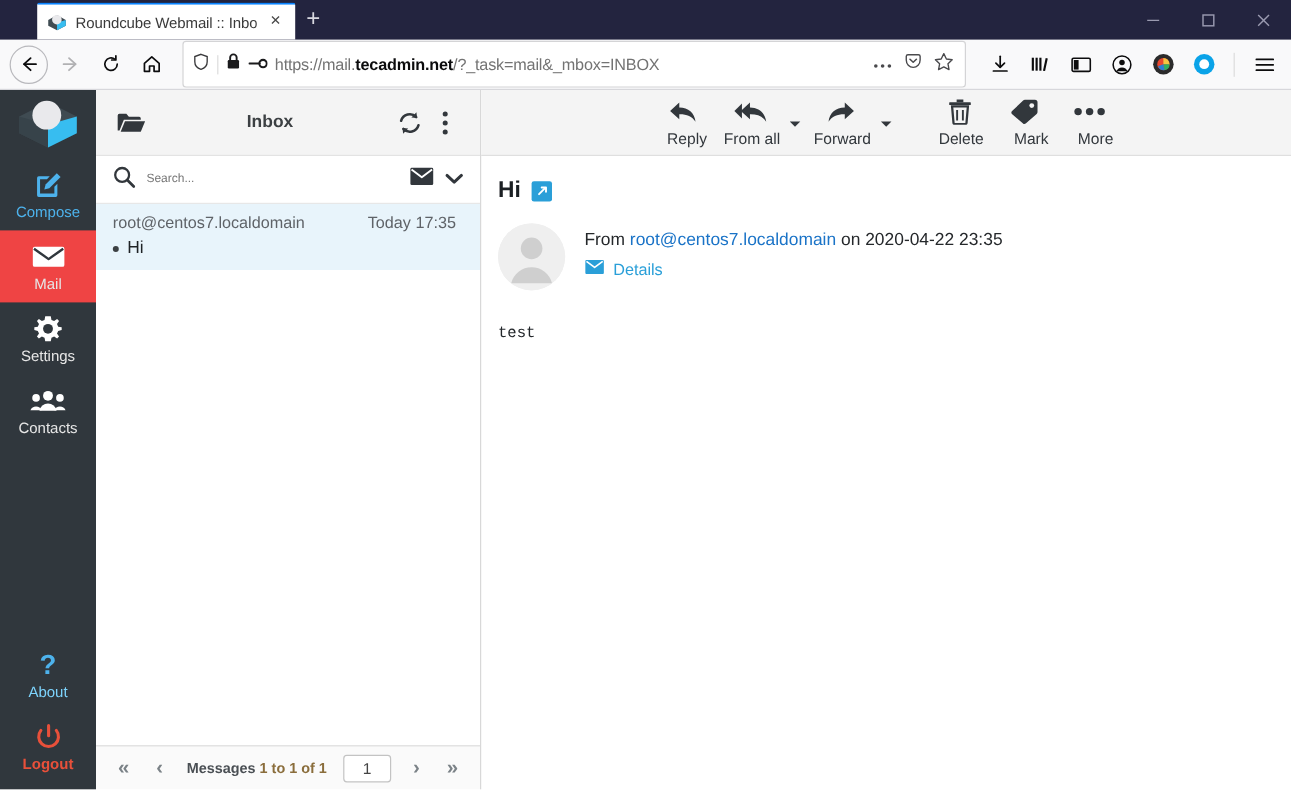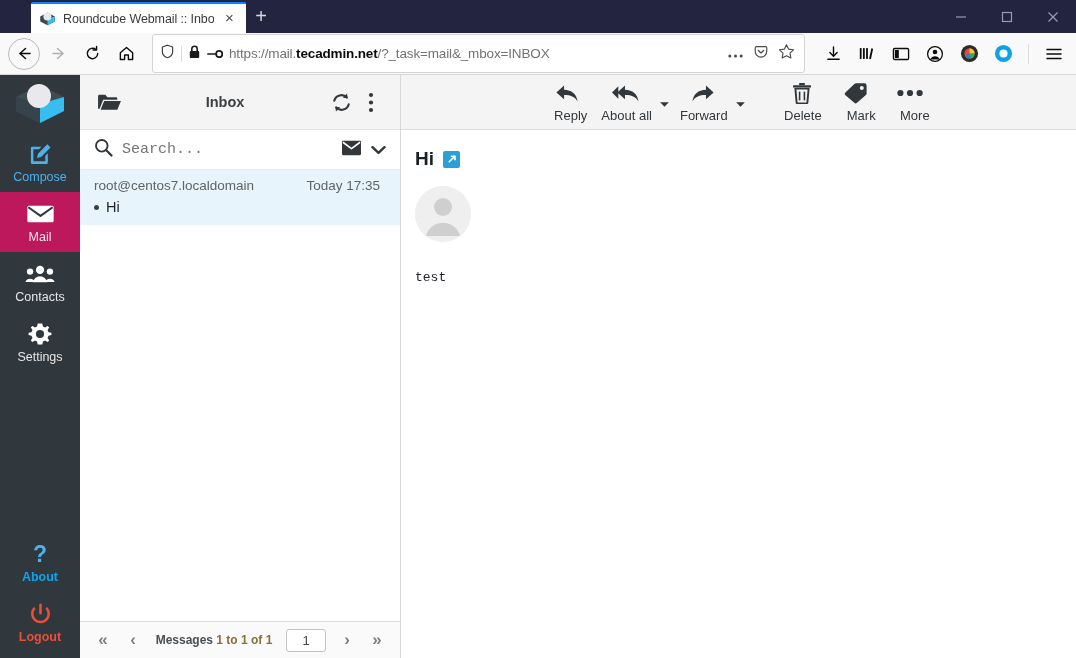--- a/index.html
+++ b/index.html
@@ -72,44 +72,44 @@
     width: 80px; flex: 0 0 80px; background: #30373d; display: flex; flex-direction: column;
     color: #fff;
   }
   .logo-wrap { height: 57px; display: flex; align-items: center; justify-content: center; }
   .task {
     padding: 9px 0 8px; text-align: center; cursor: default;
   }
   .task .ic { height: 26px; display: flex; align-items: center; justify-content: center; }
   .task .lbl { font-size: 12.5px; margin-top: 3px; color: #e6e6e6; }
   .task.compose .lbl, .task.compose svg { color: #4db2ec; fill: #4db2ec; }
-  .task.active { background: #be185d; }
-  .task.about .lbl { color: #0ea5e9; font-weight: bold; }
+  .task.active { background: #ef4444; }
+  .task.about .lbl { color: #7dd3fc; }
   .task.about .q { color: #4db2ec; font-size: 23px; font-weight: 700; line-height: 24px; }
   .task.logout .lbl { color: #e8503a; }
   .spacer { flex: 1; }
 
   
   .listcol {
     width: 321px; flex: 0 0 321px; border-right: 1px solid #d8d8d8;
     display: flex; flex-direction: column; background: #fff;
   }
   .list-header {
     height: 55px; flex: 0 0 55px; background: #f4f4f4; border-bottom: 1px solid #e3e3e3;
     display: flex; align-items: center; padding: 0 14px;
   }
   .list-title { flex: 1; text-align: center; font-size: 14.5px; font-weight: bold; color: #3c4043; }
   .hdr-btn { width: 30px; display: flex; align-items: center; justify-content: center; }
   .searchbar {
     height: 40px; flex: 0 0 40px; display: flex; align-items: center; gap: 9px;
     padding: 0 14px; border-bottom: 1px solid #e7e7e7; background: #fff;
   }
   .search-input {
-    flex: 1; border: none; outline: none; font-size: 15px; color: #8b8b8b;
-    font-family: Liberation Mono, monospace; background: transparent;
+    flex: 1; border: none; outline: none; font-size: 10px; color: #8b8b8b;
+    font-family: Liberation Sans, sans-serif; background: transparent;
   }
   .msglist { flex: 1; overflow: hidden; }
   .msgrow { background: #e8f4fb; padding: 8px 14px 10px 14px; }
   .msgrow .line1 { display: flex; align-items: baseline; }
   .msgrow .from { font-size: 13.5px; color: #5f6368; flex: 1; }
   .msgrow .date { font-size: 13.5px; color: #5f6368; padding-right: 6px; }
   .msgrow .line2 { display: flex; align-items: center; gap: 7px; margin-top: 6px; }
   .dot { width: 5px; height: 5px; border-radius: 50%; background: #3c4043; flex: 0 0 5px; }
   .subj { font-size: 14.5px; color: #1f2326; }
   .pager {
@@ -346,42 +346,42 @@
           <svg width="29" height="22" viewBox="0 0 30 22">
               <rect x="1.4" y="2.4" width="27.2" height="17.2" rx="1.6" fill="#ffffff"></rect>
               <path d="M2.4 4 L15 13 L27.6 4" fill="none" stroke="#30373d" stroke-width="2.1" stroke-linejoin="round"></path>
             </svg>
         </div>
         <div class="lbl">Mail</div>
       </div>
 
       <div class="task">
         <div class="ic">
+          <svg width="24" height="24" viewBox="0 0 24 24">
+              <path d="M12 1.6 L14.3 1.6 L14.9 4.6 L17.1 5.6 L19.6 3.9 L21.2 5.5 L19.5 8 L20.5 10.2 L23.4 10.8 L23.4 13.1 L20.5 13.8 L19.5 16 L21.2 18.5 L19.6 20.1 L17.1 18.4 L14.9 19.4 L14.3 22.4 L12 22.4 L9.7 22.4 L9.1 19.4 L6.9 18.4 L4.4 20.1 L2.8 18.5 L4.5 16 L3.5 13.8 L0.6 13.1 L0.6 10.8 L3.5 10.2 L4.5 8 L2.8 5.5 L4.4 3.9 L6.9 5.6 L9.1 4.6 L9.7 1.6 Z" fill="#fff"></path>
+              <circle cx="12" cy="12" r="4.1" fill="#30373d"></circle>
+            </svg>
+        </div>
+        <div class="lbl">Settings</div>
+      </div>
+
+      <div class="task">
+        <div class="ic">
           <svg width="30" height="22" viewBox="0 0 32 22">
               <circle cx="16" cy="6.6" r="4.4" fill="#fff"></circle>
               <path d="M8.4 19.8 A7.7 7.7 0 0 1 23.6 19.8 Z" fill="#fff"></path>
               <circle cx="5.4" cy="8.4" r="3.4" fill="#fff"></circle>
               <path d="M0.4 19.5 A5.4 5.4 0 0 1 10.4 19.5 Z" fill="#fff"></path>
               <circle cx="26.6" cy="8.4" r="3.4" fill="#fff"></circle>
               <path d="M21.6 19.5 A5.4 5.4 0 0 1 31.6 19.5 Z" fill="#fff"></path>
             </svg>
         </div>
         <div class="lbl">Contacts</div>
       </div>
 
-      <div class="task">
-        <div class="ic">
-          <svg width="24" height="24" viewBox="0 0 24 24">
-              <path d="M12 1.6 L14.3 1.6 L14.9 4.6 L17.1 5.6 L19.6 3.9 L21.2 5.5 L19.5 8 L20.5 10.2 L23.4 10.8 L23.4 13.1 L20.5 13.8 L19.5 16 L21.2 18.5 L19.6 20.1 L17.1 18.4 L14.9 19.4 L14.3 22.4 L12 22.4 L9.7 22.4 L9.1 19.4 L6.9 18.4 L4.4 20.1 L2.8 18.5 L4.5 16 L3.5 13.8 L0.6 13.1 L0.6 10.8 L3.5 10.2 L4.5 8 L2.8 5.5 L4.4 3.9 L6.9 5.6 L9.1 4.6 L9.7 1.6 Z" fill="#fff"></path>
-              <circle cx="12" cy="12" r="4.1" fill="#30373d"></circle>
-            </svg>
-        </div>
-        <div class="lbl">Settings</div>
-      </div>
-
       <div class="spacer"></div>
 
       <div class="task about">
         <div class="ic">
             <span class="q">?</span>
           </div>
         <div class="lbl">About</div>
       </div>
 
       <div class="task logout" style="padding-bottom:14px;font-weight:bold;">
@@ -477,21 +477,21 @@
           <div class="lbl">Reply</div>
         </div>
 
         <div class="tbtn">
           <div class="ic">
             <svg width="31" height="21" viewBox="0 0 32 22">
                 <path d="M7.4 3.4 L7.4 16.4 L0.8 9.9 Z" fill="#32373c"></path>
                 <path d="M14.4 2.6 L14.4 7 C22.4 7.3 27.6 11.4 28.6 19.4 C25.4 14.2 20.8 12.6 14.4 12.7 L14.4 17.1 L6.4 9.9 Z" fill="#32373c"></path>
               </svg>
           </div>
-          <div class="lbl">About all</div>
+          <div class="lbl">From all</div>
         </div>
         <div class="caret">
           <svg width="11" height="7" viewBox="0 0 12 8">
               <path d="M1 1.5 L6 6.5 L11 1.5 Z" fill="#32373c"></path>
             </svg>
         </div>
 
         <div class="tbtn">
           <div class="ic">
             <svg width="25" height="21" viewBox="0 0 26 22">
@@ -553,20 +553,36 @@
         </div>
 
         <div class="sender-row">
           <div class="avatar">
             <svg width="56" height="56" viewBox="0 0 56 56">
                 <circle cx="28" cy="28" r="28" fill="#efefef"></circle>
                 <circle cx="28" cy="21" r="9" fill="#cfcfcf"></circle>
                 <path d="M11 50 A17.5 17.5 0 0 1 45 50 Z" fill="#cfcfcf"></path>
               </svg>
           </div>
+          <div class="sender-info">
+            <div class="fromline"><span>From</span>
+              <a href="#">root@centos7.localdomain</a>
+              <span>on</span>
+              <span>2020-04-22 23:35</span>
+            </div>
+            <div class="details">
+              <span>
+                <svg width="17" height="13" viewBox="0 0 18 14">
+                    <rect x="0.7" y="0.7" width="16.6" height="12.6" rx="1" fill="#2a9fd8"></rect>
+                    <path d="M1.7 2 L9 7.4 L16.3 2" fill="none" stroke="#ffffff" stroke-width="1.5" stroke-linejoin="round"></path>
+                  </svg>
+              </span>
+              <span>Details</span>
+            </div>
+          </div>
         </div>
 
         <div class="mailbody">test</div>
       </div>
     </div>
 
   </div>
 </div>
 
 </body></html>

